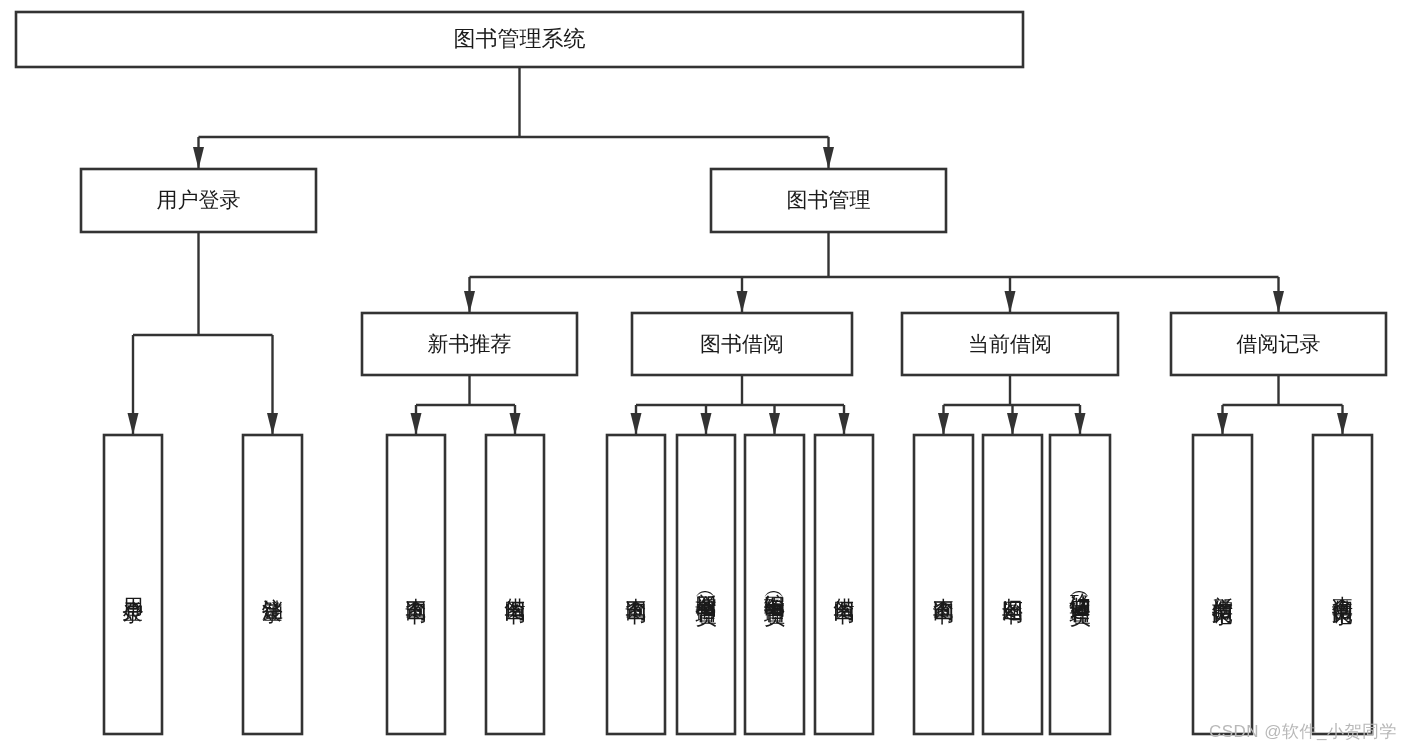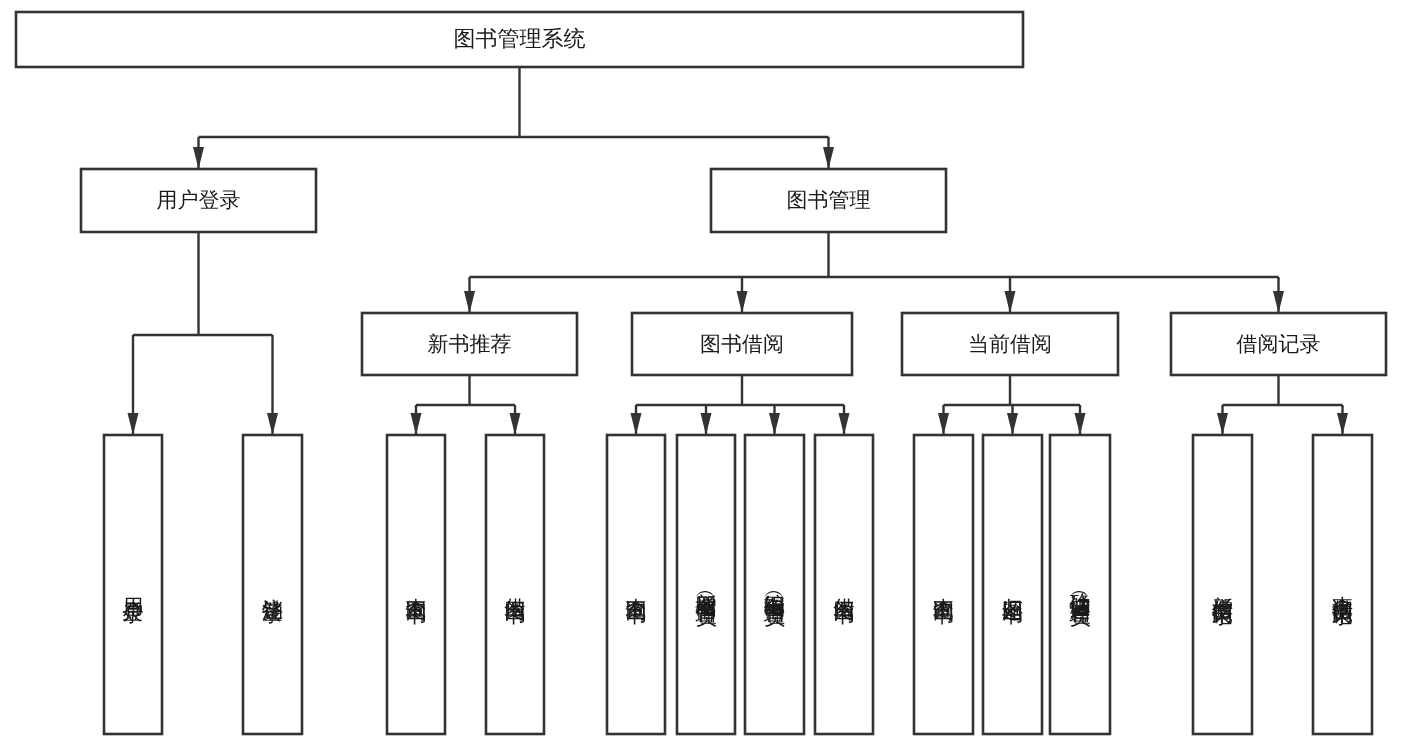--- a/index.html
+++ b/index.html
@@ -251,14 +251,15 @@
         <span class="leaf-label">确认归还（管理员）</span>
       </div>
       <div class="leaf-label-wrap" style="left: 1193px; top: 435px; width: 59px; height: 299px;">
         <span class="leaf-label">新增借阅记录</span>
       </div>
       <div class="leaf-label-wrap" style="left: 1313px; top: 435px; width: 59px; height: 299px;">
         <span class="leaf-label">查询借阅记录</span>
       </div>
     </div>
 
+  <div id="watermark">CSDN @软件_小贺同学</div>
 
 </div>
 
 </body></html>

